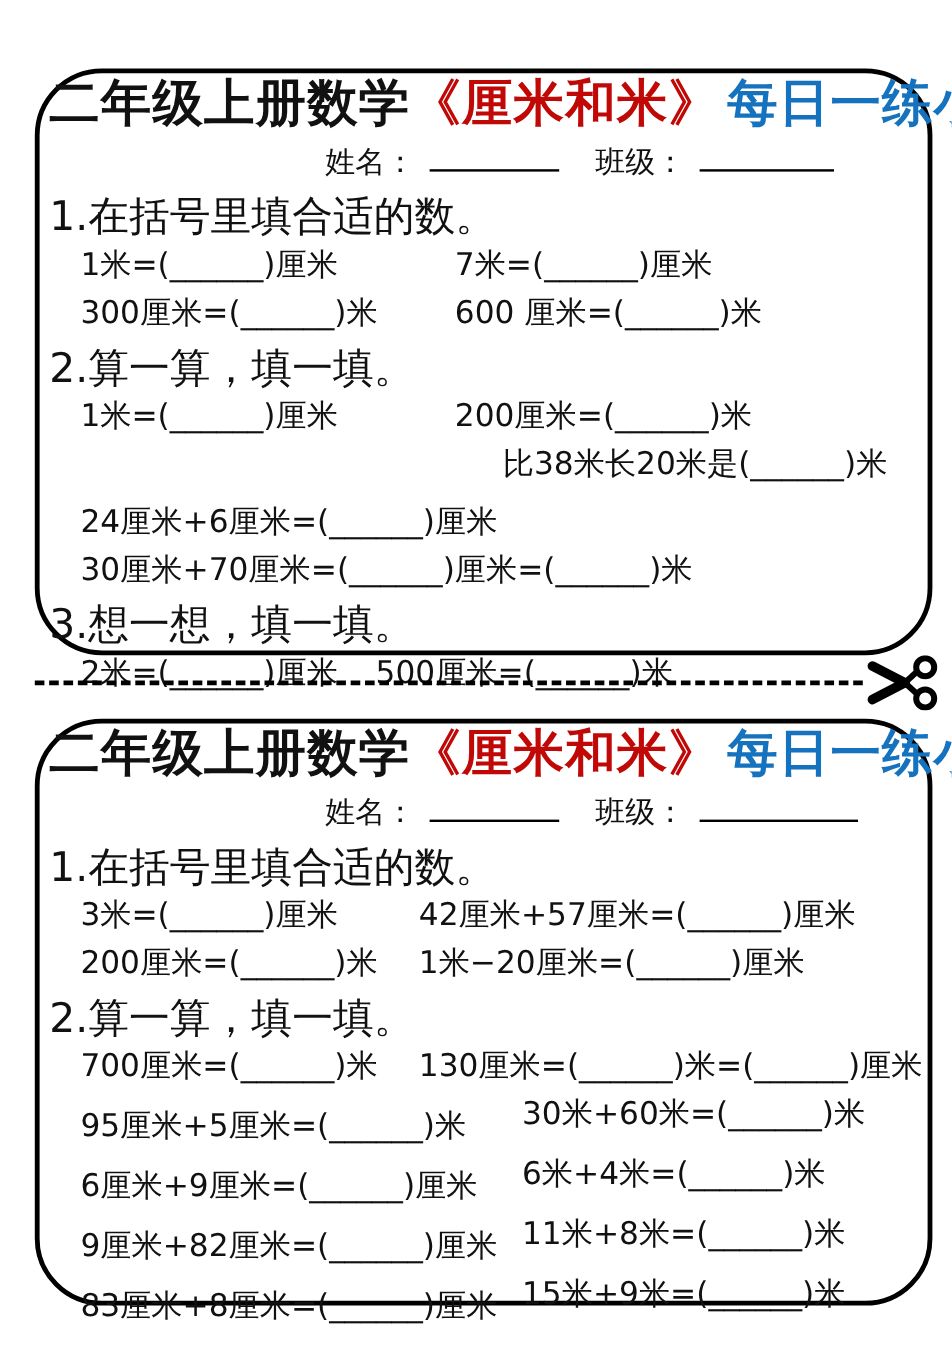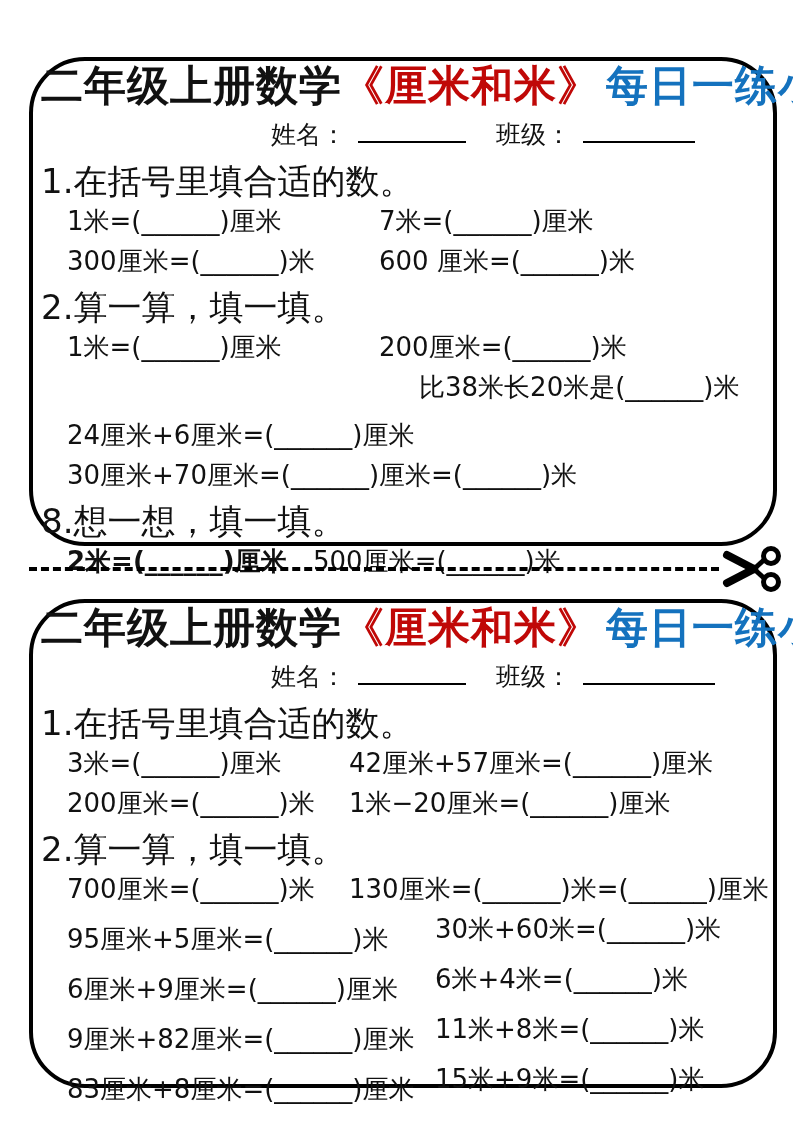--- a/index.html
+++ b/index.html
@@ -32,21 +32,21 @@
   .u-name{width:108px;margin:0 30px 0 12px;}
   .u-class1{width:112px;margin-left:12px;}
   .u-class2{width:132px;margin-left:12px;}
   .sec + .sec{margin-top:6px;}
   .sec-h{font-size:34px;line-height:40px;white-space:nowrap;}
   .row{
     display:flex;font-size:26px;line-height:40px;
     padding-left:26px;white-space:nowrap;
   }
   .c1{flex:none;}
-  .w246{width:246px;font-weight:bold;}
+  .w246{width:246px;}
   .w280{width:282px;}
   .w310{width:312px;}
   .w352{width:352px;margin-top:48px;}
   .w368{width:368px;margin-top:10px;}
   .divider{
     position:absolute;left:29px;top:552px;width:756px;height:34px;
     display:flex;align-items:center;
   }
   .dash{flex:1;height:0;border-top:4px dashed #000;}
   .scissors{flex:none;width:64px;height:46px;margin-left:2px;}
@@ -83,21 +83,21 @@
     <div class="row">
       <span class="c1 w352">24厘米+6厘米=(______)厘米</span>
       <span class="c2">比38米长20米是(______)米</span>
     </div>
     <div class="row">
       <span class="c1">30厘米+70厘米=(______)厘米=(______)米</span>
     </div>
   </div>
 
   <div class="sec">
-    <div class="sec-h">8.想一想，填一填。</div>
+    <div class="sec-h">3.想一想，填一填。</div>
     <div class="row">
       <span class="c1 w246">2米=(______)厘米</span>
       <span class="c2">500厘米=(______)米</span>
     </div>
   </div>
 </div>
 
 <div class="divider">
   <div class="dash"></div>
   <span class="scissors">

